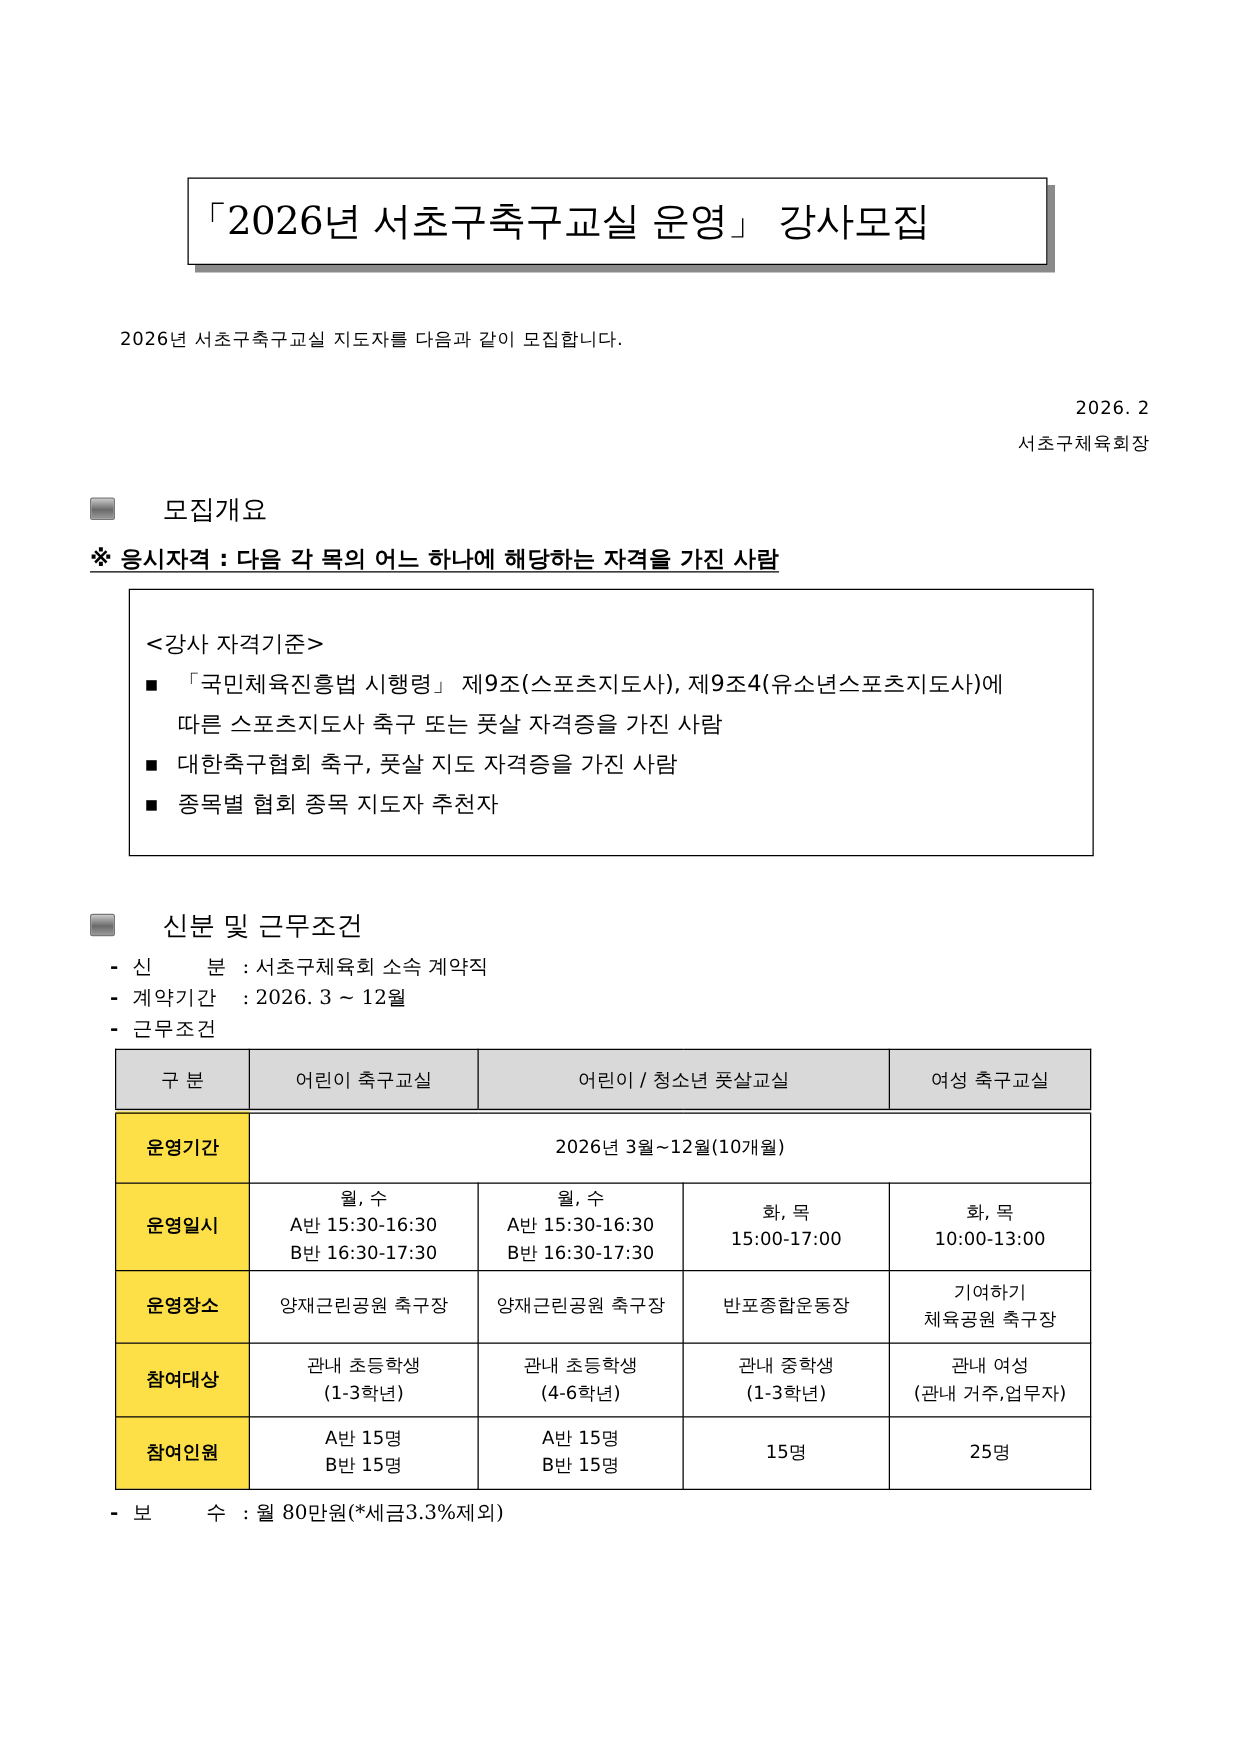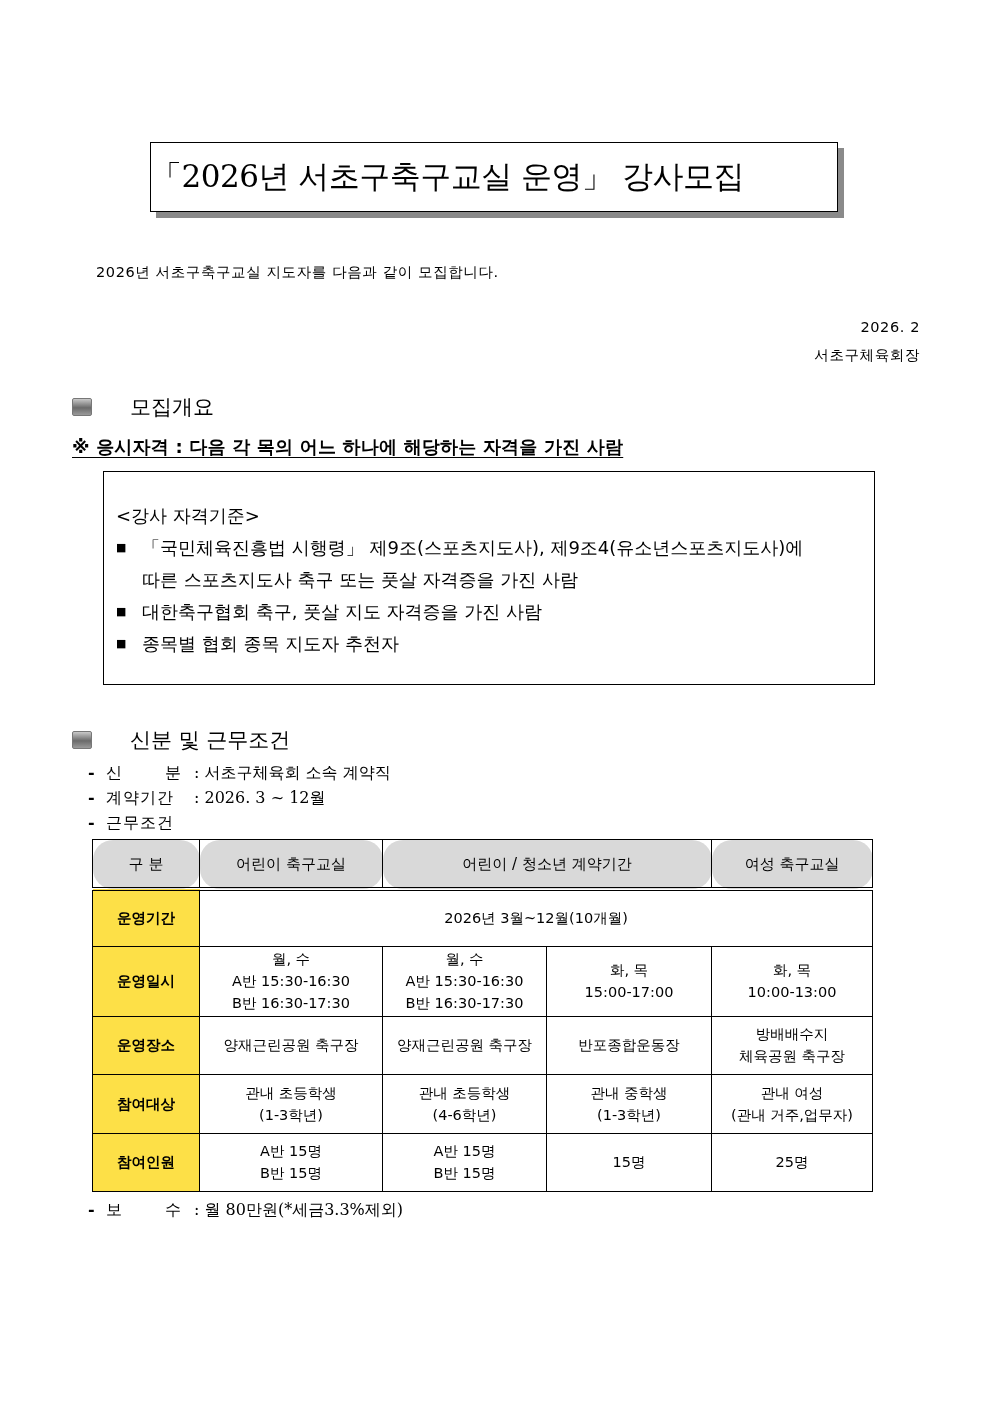--- a/index.html
+++ b/index.html
@@ -39,21 +39,21 @@
   .cond-dash { width: 18px; font-weight: bold; }
   .cond-label { width: 88px; display: inline-block; letter-spacing: 1px; }
   .cond-label.spread { display: inline-flex; justify-content: space-between; width: 76px; margin-right: 12px; }
 
   table.work {
     position: absolute; left: 92px; top: 839px; width: 780px;
     border-collapse: collapse; font-size: 14.5px; table-layout: fixed;
   }
   table.work td, table.work th { border: 1px solid #000; text-align: center; vertical-align: middle; padding: 0; line-height: 22px; }
   table.work th { background: #d9d9d9; font-weight: normal; height: 47px; font-size: 15px; }
-  table.work tr.head th { border-bottom: 4px double #000; border-radius: 20px; }
+  table.work tr.head th { border-bottom: 4px double #000; }
   table.work td.rowhead { background: #fde047; font-weight: bold; }
   .cell-lines { white-space: pre-line; }
 
   .pay { left: 88px; top: 1200px; font-family: "DejaVu Serif", serif; font-size: 16px; }
 </style>
 </head>
 <body>
 
 <div class="abs title-box">
   <span class="title-text">「2026년 서초구축구교실 운영」 강사모집</span>
@@ -124,21 +124,21 @@
     <col style="width:107px">
       <col style="width:183px">
       <col style="width:164px">
       <col style="width:165px">
       <col style="width:161px">
   </colgroup>
   <tbody>
       <tr class="head">
     <th>구  분</th>
     <th>어린이 축구교실</th>
-    <th colspan="2">어린이 / 청소년 계약기간</th>
+    <th colspan="2">어린이 / 청소년 풋살교실</th>
     <th>여성 축구교실</th>
   </tr>
   <tr style="height:57px">
     <td class="rowhead">운영기간</td>
     <td colspan="4">2026년  3월~12월(10개월)</td>
   </tr>
   <tr style="height:70px">
     <td class="rowhead">운영일시</td>
     <td class="cell-lines">월, 수
 A반  15:30-16:30
@@ -149,21 +149,21 @@
     <td class="cell-lines">화, 목
 15:00-17:00</td>
     <td class="cell-lines">화, 목
 10:00-13:00</td>
   </tr>
   <tr style="height:58px">
     <td class="rowhead">운영장소</td>
     <td class="cell-lines">양재근린공원  축구장</td>
     <td class="cell-lines">양재근린공원  축구장</td>
     <td class="cell-lines">반포종합운동장</td>
-    <td class="cell-lines">방배배수지
+    <td class="cell-lines">기여하기
 체육공원  축구장</td>
   </tr>
   <tr style="height:59px">
     <td class="rowhead">참여대상</td>
     <td class="cell-lines">관내  초등학생
 (1-3학년)</td>
     <td class="cell-lines">관내  초등학생
 (4-6학년)</td>
     <td class="cell-lines">관내  중학생
 (1-3학년)</td>

